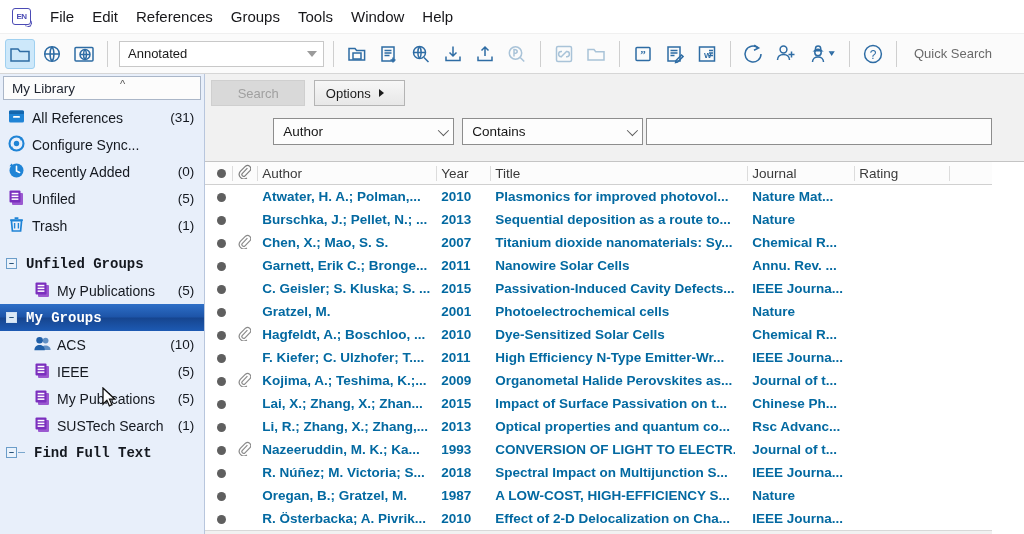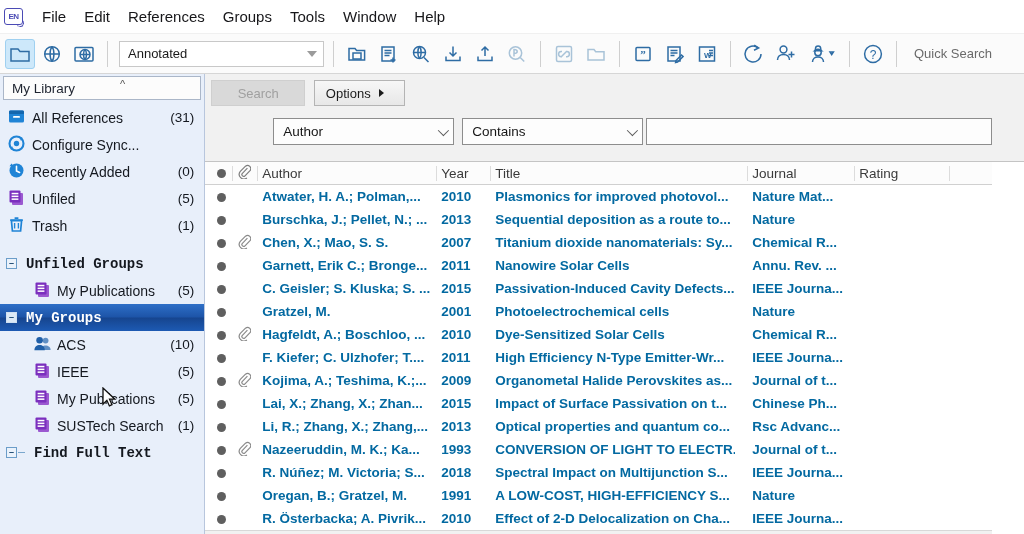--- a/index.html
+++ b/index.html
@@ -9,21 +9,21 @@
     overflow: hidden;
     background: #ffffff;
   }
   #app { position: relative; width: 1024px; height: 534px; }
 
   
   .menubar {
     height: 34px; width: 100%;
     background: #ffffff;
     display: flex; align-items: center;
-    padding-left: 4px;
+    padding-left: 12px;
     border-bottom: 1px solid #f0f0f0;
   }
   .en-logo {
     width: 19px; height: 17px;
     border: 1.6px solid #4b4bb5;
     border-radius: 3px;
     display: flex; align-items: center; justify-content: center;
     font-size: 8px; font-weight: bold; color: #4b4bb5;
     letter-spacing: -0.5px;
     margin-right: 10px;
@@ -692,21 +692,21 @@
               <span class="c-auth">R. Núñez; M. Victoria; S...</span>
               <span class="c-year">2018</span>
               <span class="c-title">Spectral Impact on Multijunction S...</span>
               <span class="c-jour">IEEE Journa...</span>
               <span class="c-rate"></span>
             </div>
             <div class="row">
               <span class="c-dot"><span class="dot"></span></span>
               <span class="c-clip"></span>
               <span class="c-auth">Oregan, B.; Gratzel, M.</span>
-              <span class="c-year">1991</span>
+              <span class="c-year">1987</span>
               <span class="c-title">A LOW-COST, HIGH-EFFICIENCY S...</span>
               <span class="c-jour">Nature</span>
               <span class="c-rate"></span>
             </div>
             <div class="row">
               <span class="c-dot"><span class="dot"></span></span>
               <span class="c-clip"></span>
               <span class="c-auth">R. Österbacka; A. Pivrik...</span>
               <span class="c-year">2010</span>
               <span class="c-title">Effect of 2-D Delocalization on Cha...</span>

